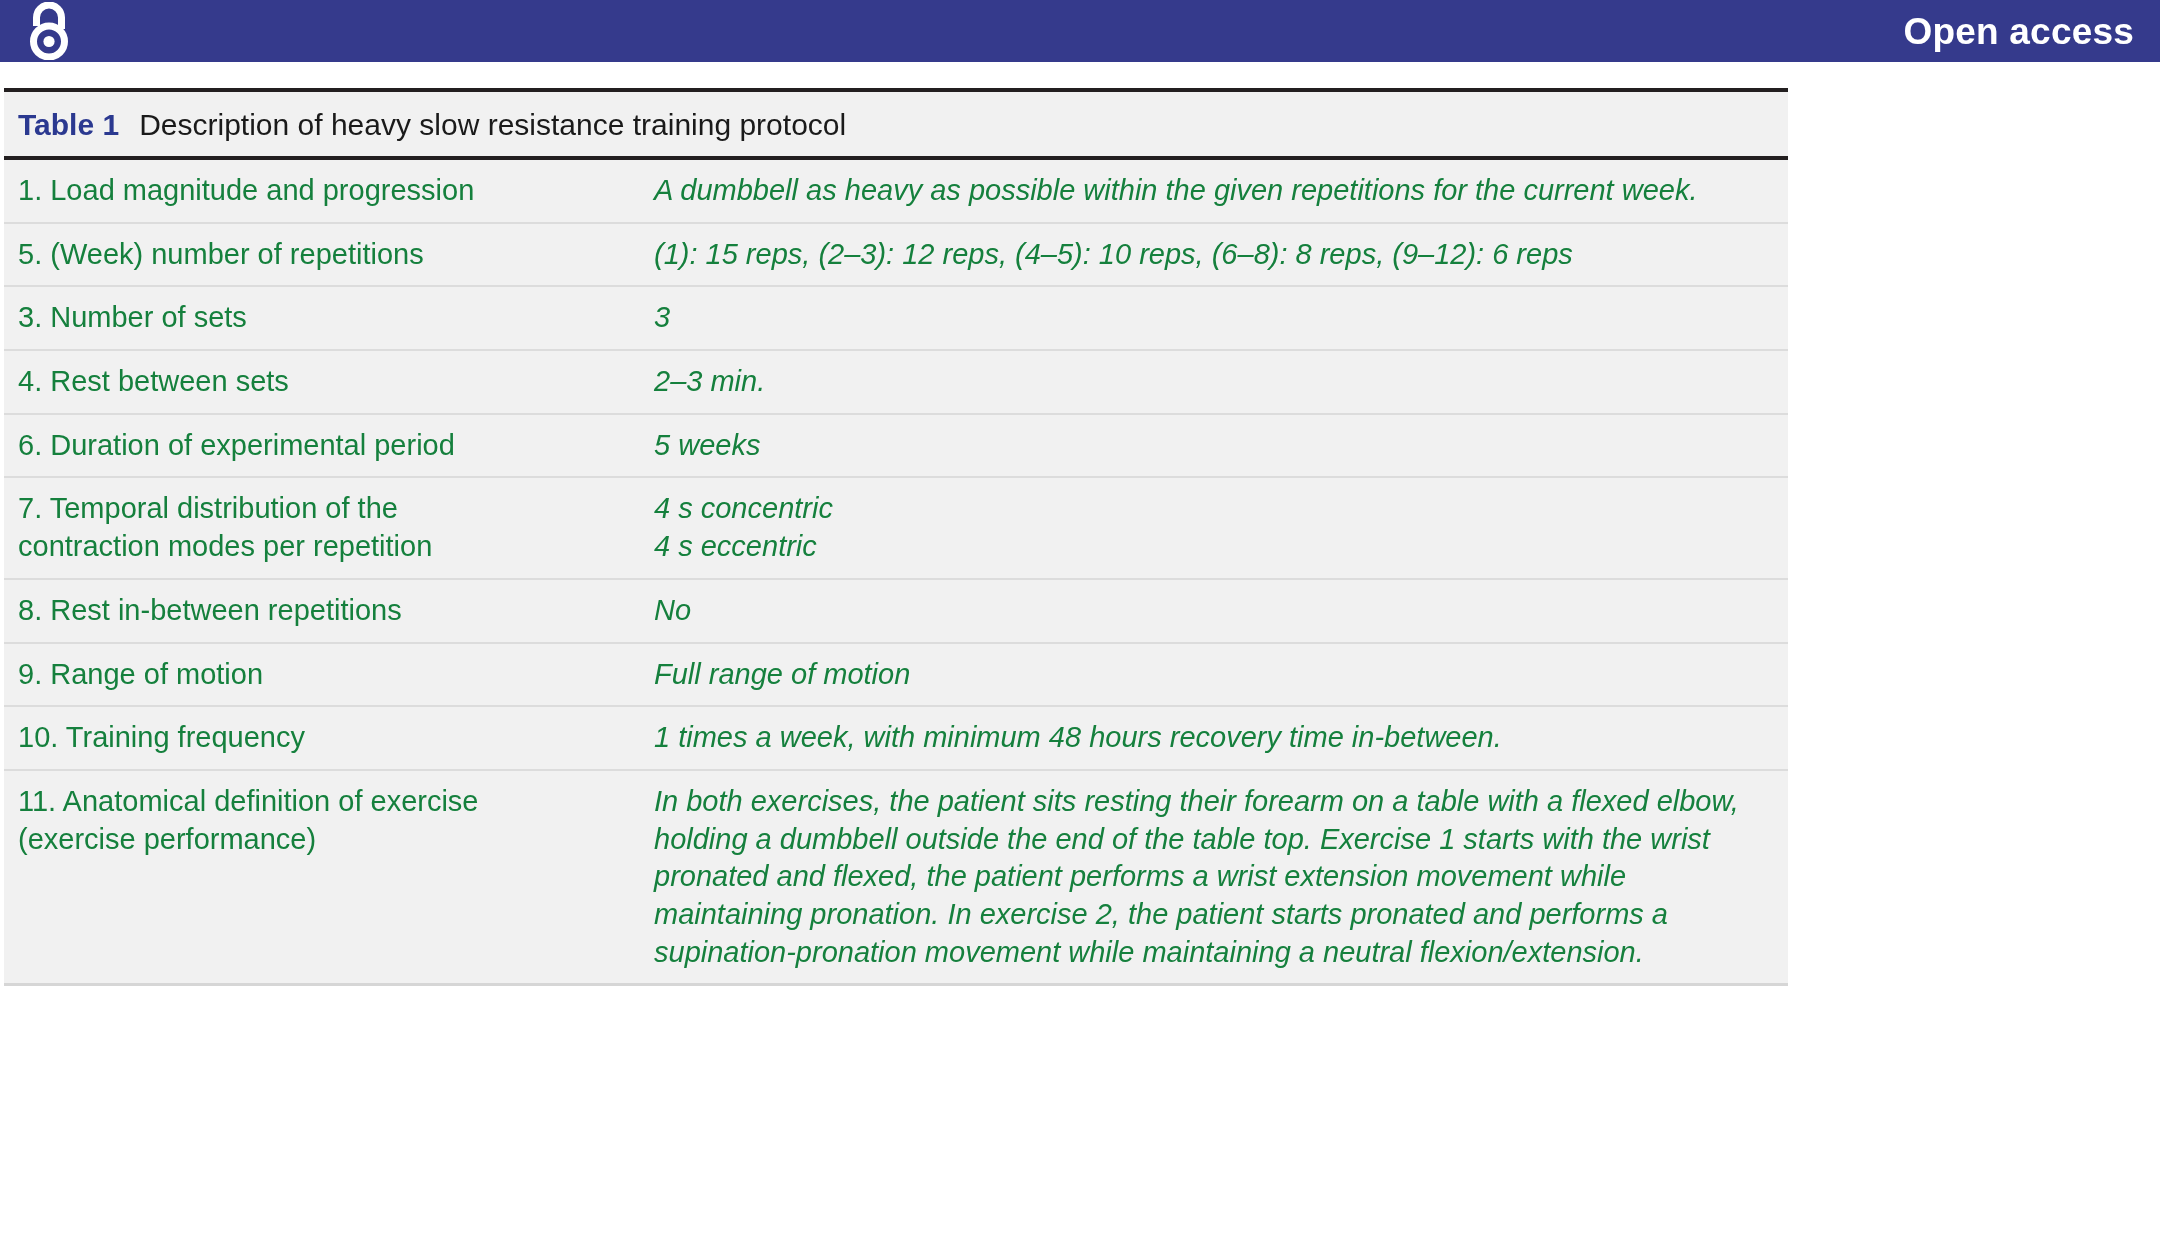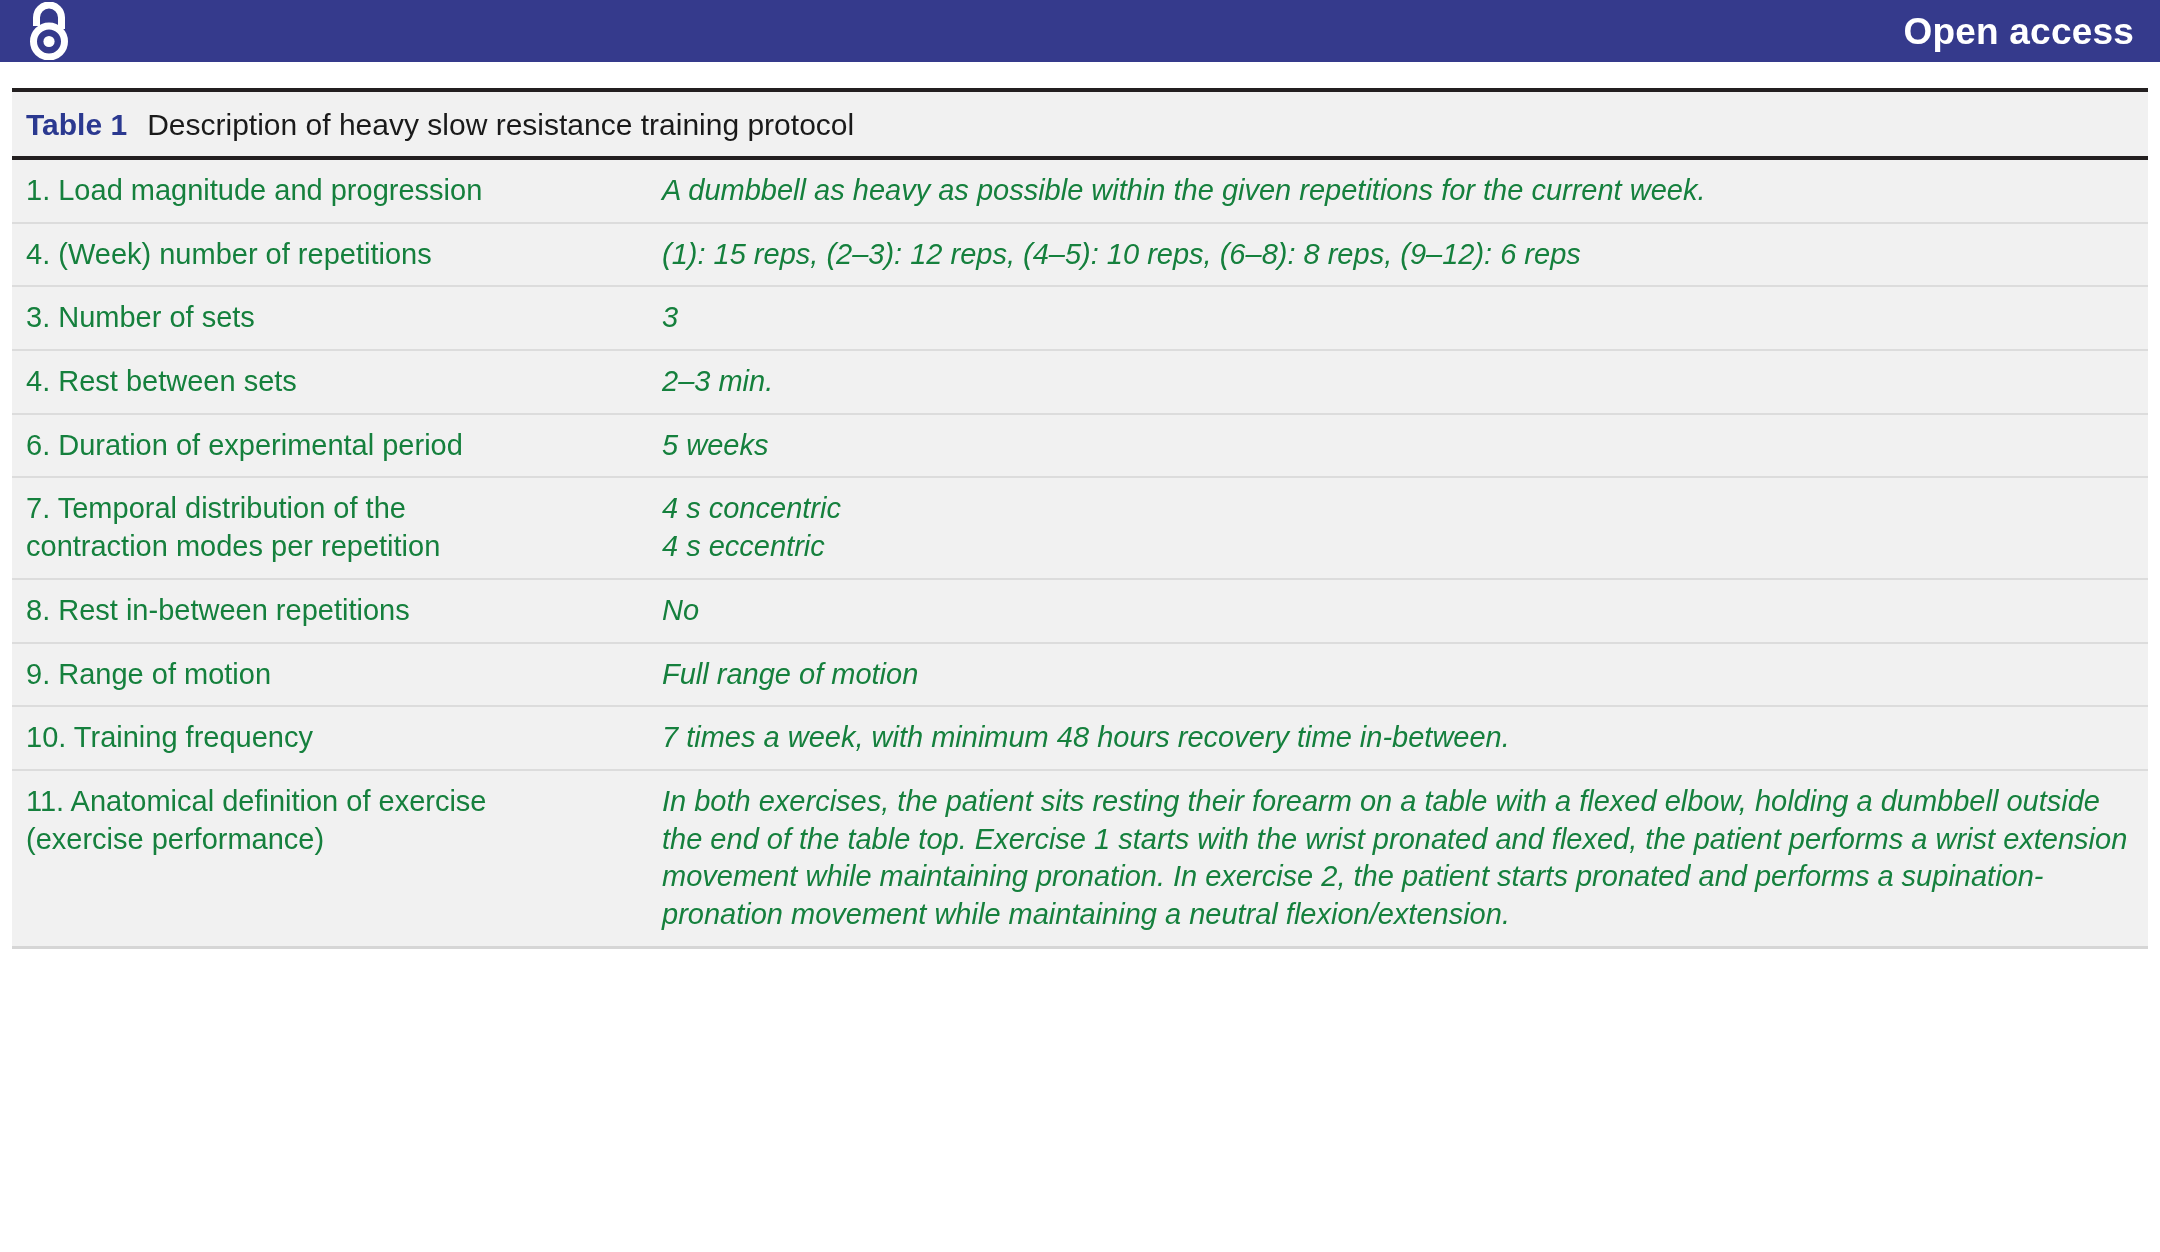--- a/index.html
+++ b/index.html
@@ -39,22 +39,22 @@
     color: #ffffff;
     font-size: 37px;
     font-weight: bold;
     letter-spacing: 0.2px;
     margin-right: 26px;
     line-height: 1;
   }
 
   
   .table-wrap {
-    margin: 26px 12px 0 12px;
-    width: 2136px;
+    margin: 26px 12px 0 4px;
+    width: 1784px;
   }
   table.data-table {
     width: 100%;
     border-collapse: collapse;
     background: #f1f1f1;
     table-layout: fixed;
     border-top: 4px solid #231f20;
     border-bottom: 3px solid #d6d6d6;
   }
   table.data-table caption {
@@ -113,21 +113,21 @@
       <span class="caption-label">Table 1</span><span class="caption-text">Description of heavy slow resistance training protocol</span>
     </caption>
     <tbody>
 
       <tr>
         <td class="col-label">1. Load magnitude and progression</td>
         <td class="col-value">A dumbbell as heavy as possible within the given repetitions for the current week.</td>
       </tr>
 
       <tr>
-        <td class="col-label">4. (Week) number of repetitions</td>
+        <td class="col-label">5. (Week) number of repetitions</td>
         <td class="col-value">(1): 15 reps, (2–3): 12 reps, (4–5): 10 reps, (6–8): 8 reps, (9–12): 6 reps</td>
       </tr>
 
       <tr>
         <td class="col-label">3. Number of sets</td>
         <td class="col-value">3</td>
       </tr>
 
       <tr>
         <td class="col-label">4. Rest between sets</td>
@@ -156,21 +156,21 @@
         <td class="col-value">No</td>
       </tr>
 
       <tr>
         <td class="col-label">9. Range of motion</td>
         <td class="col-value">Full range of motion</td>
       </tr>
 
       <tr>
         <td class="col-label">10. Training frequency</td>
-        <td class="col-value">7 times a week, with minimum 48 hours recovery time in-between.</td>
+        <td class="col-value">1 times a week, with minimum 48 hours recovery time in-between.</td>
       </tr>
 
       <tr>
         <td class="col-label">
           <span class="line">11. Anatomical definition of exercise</span>
           <span class="line">(exercise performance)</span>
         </td>
         <td class="col-value">In both exercises, the patient sits resting their forearm on a table with a flexed elbow, holding a dumbbell outside the end of the table top. Exercise 1 starts with the wrist pronated and flexed, the patient performs a wrist extension movement while maintaining pronation. In exercise 2, the patient starts pronated and performs a supination-pronation movement while maintaining a neutral flexion/extension.</td>
       </tr>
 

